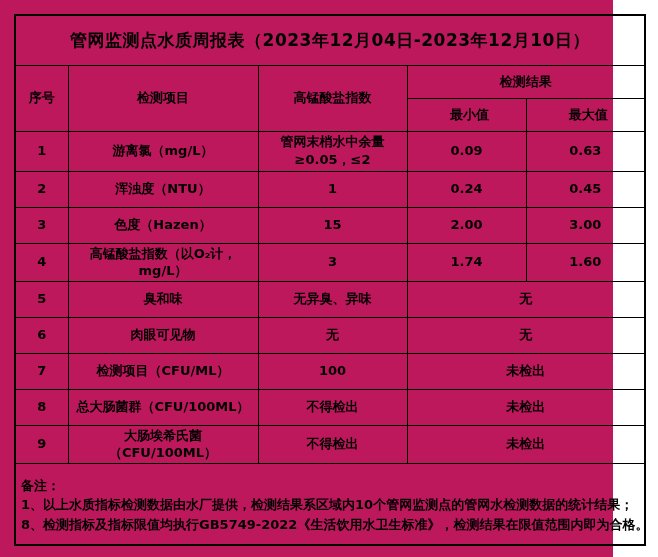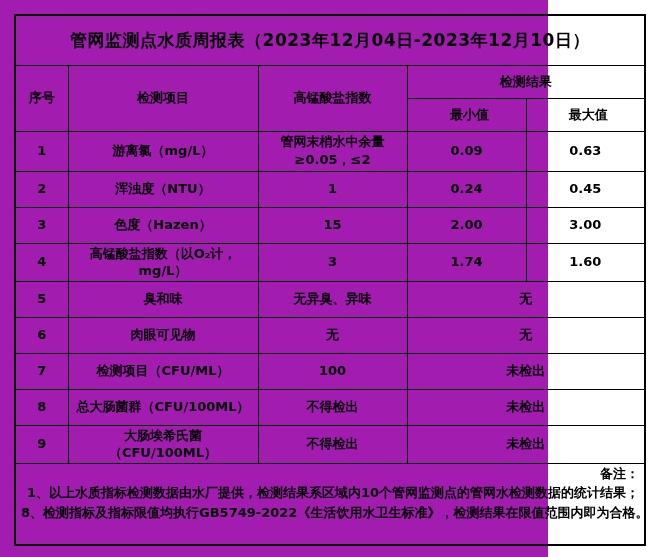--- a/index.html
+++ b/index.html
@@ -2,21 +2,21 @@
 <html><head>
 <meta charset="utf-8">
 <style>
   * { margin: 0; padding: 0; box-sizing: border-box; }
   html, body {
     width: 658px; height: 557px;
     background: #ffffff;
     font-family: "DejaVu Sans", "Liberation Sans", sans-serif;
     color: #000000;
   }
-  .page { position: relative; width: 548px; height: 557px; background: #a21caf; }
+  .page { position: relative; width: 613px; height: 557px; background: #be185d; }
   table.report {
     position: absolute; left: 14px; top: 14px;
     width: 630px;
     border-collapse: collapse;
     table-layout: fixed;
     border: 2px solid #000000;
   }
   table.report th, table.report td {
     border: 1px solid #000000;
     text-align: center;
@@ -32,23 +32,23 @@
     font-size: 17px;
     font-weight: bold;
     letter-spacing: 0.5px;
   }
   tr.header-row-1 th { height: 33px; }
   tr.header-row-2 th { height: 33px; padding-left: 8px; }
   tr.data-row td { height: 36px; }
   tr.data-row.tall td { height: 40px; }
   tr.notes-row td {
     height: 82px;
-    text-align: right;
+    text-align: left;
     vertical-align: top;
-    padding: 0 5px 4px 5px;
+    padding: 12px 5px 4px 5px;
   }
   .notes-line { font-size: 13px; line-height: 1.5; white-space: nowrap; }
 </style>
 </head>
 <body>
 
 <div class="page">
   <table class="report">
     <colgroup>
       <col style="width:53px">

